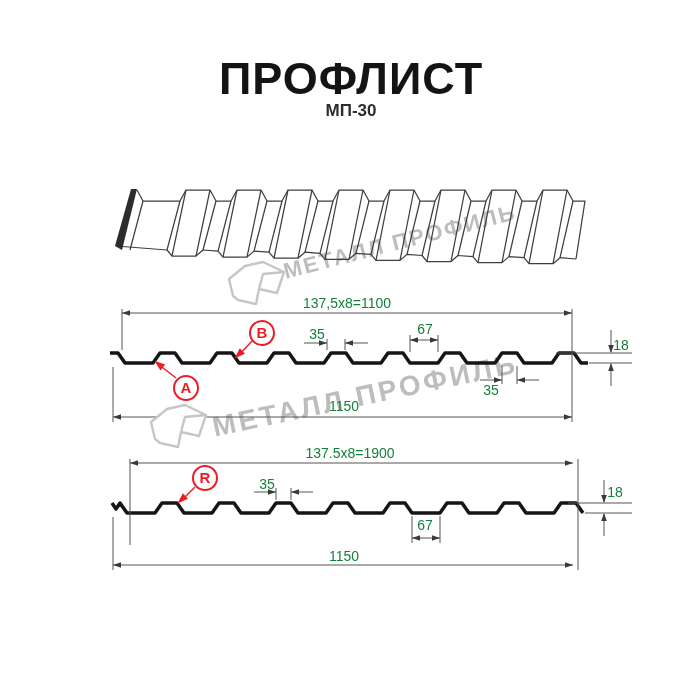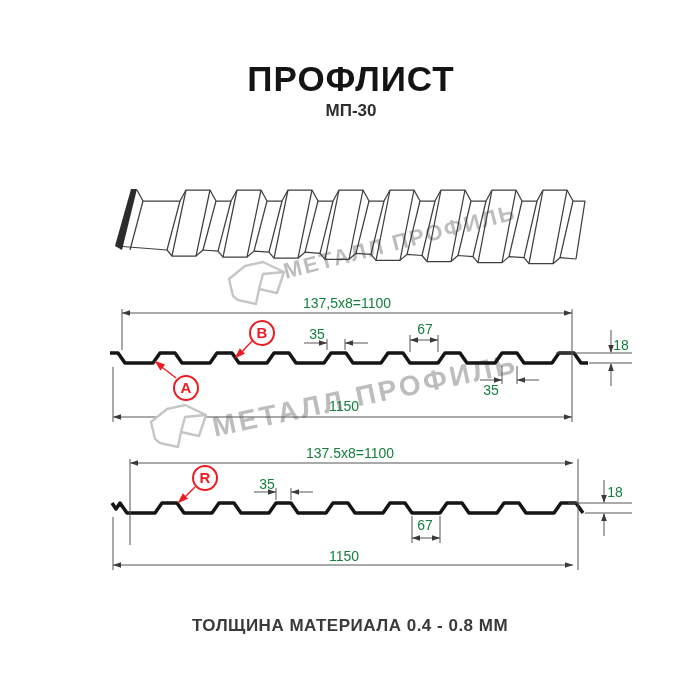--- a/index.html
+++ b/index.html
@@ -1,19 +1,19 @@
 <!DOCTYPE html>
 <html><head>
 <meta charset="utf-8">
 <style>
   html,body{margin:0;padding:0;background:#fff;}
   .page{position:relative;width:700px;height:700px;background:#ffffff;overflow:hidden;
         font-family:"Liberation Sans",sans-serif;}
   .abs{position:absolute;transform:translate(-50%,-50%);white-space:nowrap;}
-  .title{font-size:35px;font-weight:800;letter-spacing:1px;color:#141414;z-index:4;}
+  .title{font-size:45px;font-weight:800;letter-spacing:1px;color:#141414;z-index:4;}
   .subtitle{font-size:17px;font-weight:600;color:#2d2d2d;z-index:4;}
   .footer{font-size:17px;font-weight:600;letter-spacing:.5px;color:#3a3a3a;z-index:4;}
   .dim{position:absolute;transform:translate(-50%,-50%);font-size:14px;color:#15803d;z-index:4;white-space:nowrap;}
   .rlab{position:absolute;width:26px;height:26px;box-sizing:border-box;border:2.6px solid #ed1c24;
         border-radius:50%;background:#fff;color:#ed1c24;font-weight:bold;font-size:15px;
         line-height:21px;text-align:center;z-index:4;}
   .wm-text{position:absolute;color:#bdbdbd;font-weight:bold;letter-spacing:3px;z-index:1;
         transform-origin:0 50%;white-space:nowrap;}
   #wm1{left:284px;top:259px;font-size:22px;letter-spacing:2px;transform:rotate(-14.5deg);}
   #wm2{left:213px;top:412px;font-size:28px;transform:rotate(-12deg);}
@@ -137,24 +137,23 @@
     <path d="M7 36 L3 19 L19 6 L37 2 L58 12 L51 33 L33 29 L30 44 L12 40 Z M33 29 L37 14 L58 12" fill="#ffffff" stroke="#c6c6c6" stroke-width="2.4" stroke-linejoin="round"></path>
   </svg>
 
   <span class="dim" style="left:347px;top:303px;">137,5x8=1100</span>
   <span class="dim" style="left:317px;top:334px;">35</span>
   <span class="dim" style="left:425px;top:329px;">67</span>
   <span class="dim" style="left:621px;top:345px;">18</span>
   <span class="dim" style="left:491px;top:390px;">35</span>
   <span class="dim" style="left:344px;top:406px;">1150</span>
 
-  <span class="dim" style="left:350px;top:453px;">137.5x8=1100</span>
+  <span class="dim" style="left:350px;top:453px;">137.5x8=1900</span>
   <span class="dim" style="left:267px;top:484px;">35</span>
   <span class="dim" style="left:425px;top:525px;">67</span>
   <span class="dim" style="left:615px;top:492px;">18</span>
   <span class="dim" style="left:344px;top:556px;">1150</span>
 
   <div class="rlab" style="left:173px;top:375px;">A</div>
   <div class="rlab" style="left:249px;top:320px;">B</div>
   <div class="rlab" style="left:192px;top:465px;">R</div>
 
-  <span class="abs footer" style="left:350px;top:626px;">ТОЛЩИНА МАТЕРИАЛА 0.4 - 0.8 ММ</span>
 </div>
 
 </body></html>

